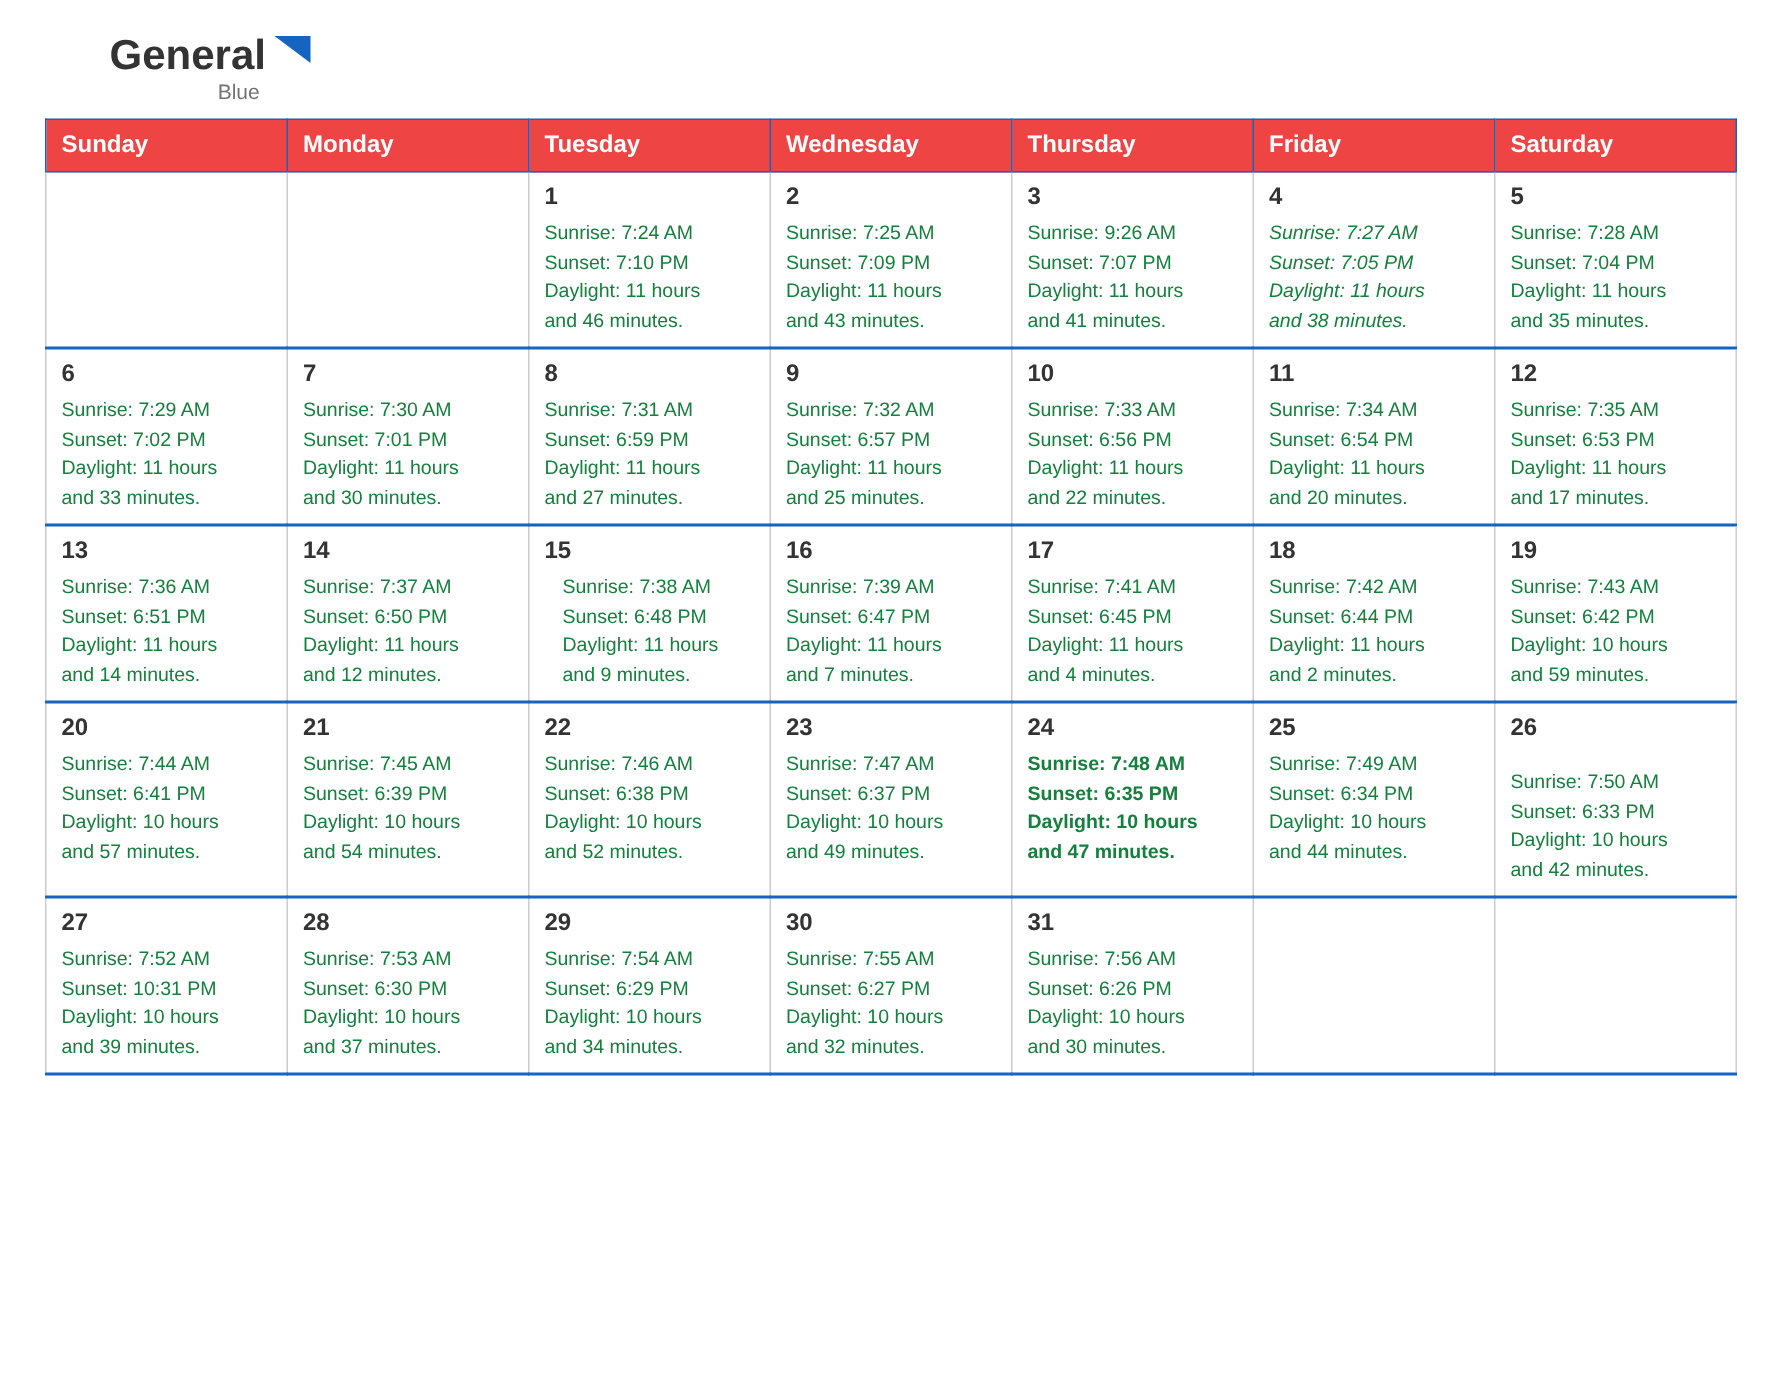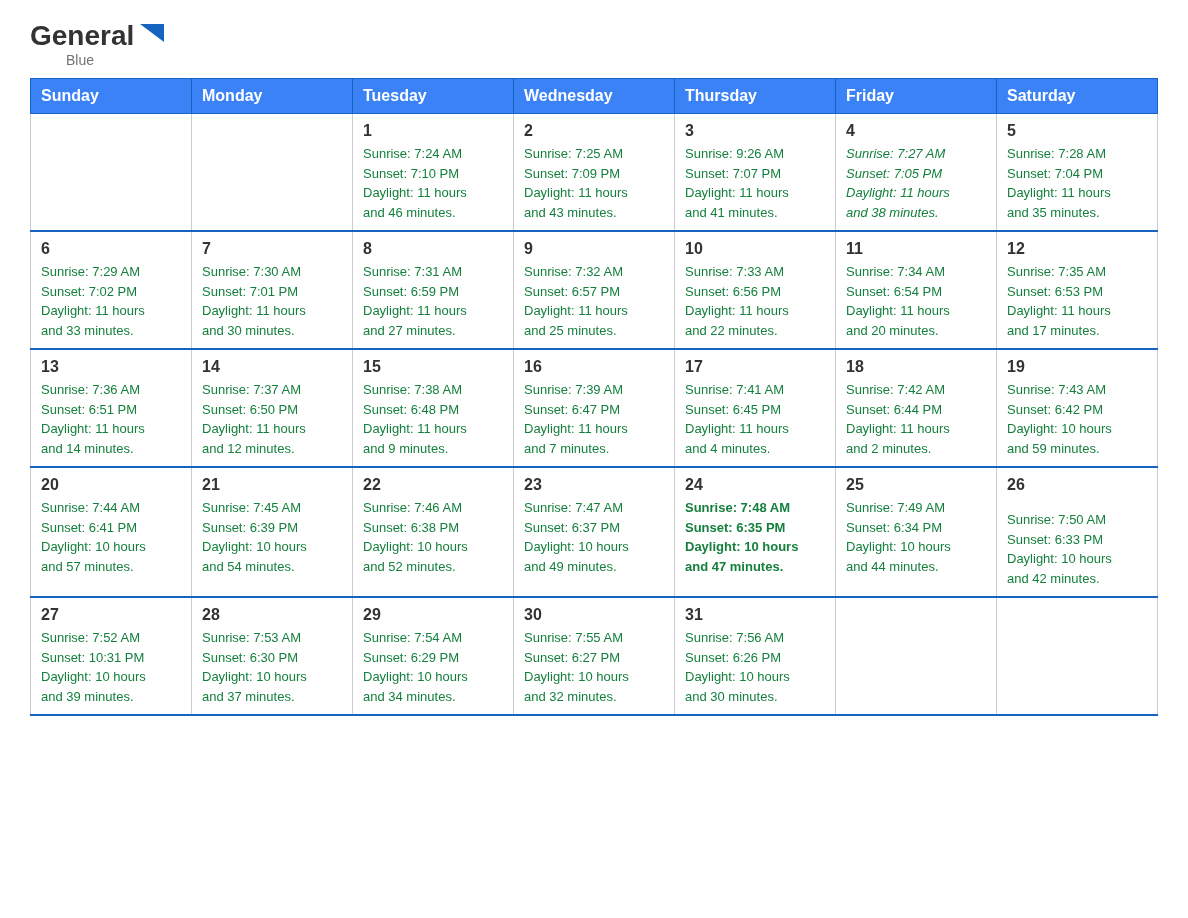--- a/index.html
+++ b/index.html
@@ -12,21 +12,22 @@
     }
     .header {
       display: flex;
       justify-content: space-between;
       align-items: flex-start;
       margin-bottom: 10px;
     }
     .logo {
       display: flex;
       flex-direction: column;
-      align-items: flex-start;
+      align-items: center;
+      margin-left: 43px;
     }
     .logo-text {
       font-size: 28px;
       font-weight: bold;
       color: #333;
       line-height: 1;
     }
     .logo-blue {
       color: #737373;
       font-size: 14px;
@@ -46,21 +47,21 @@
       font-size: 20px;
       color: #333;
       margin-top: 4px;
     }
     table {
       width: 100%;
       border-collapse: collapse;
       margin-top: 10px;
     }
     thead tr {
-      background-color: #3b82f6;
+      background-color: #ef4444;
     }
     thead th {
       color: #fff;
       font-size: 16px;
       font-weight: bold;
       padding: 8px 10px;
       text-align: left;
       border: 1px solid #1565c0;
     }
     tbody td {
@@ -225,21 +226,21 @@
         </td>
         <td>
           <span class="day-num">14</span>
           <div class="day-info" style="white-space: pre-line;">Sunrise: 7:37 AM
 Sunset: 6:50 PM
 Daylight: 11 hours
 and 12 minutes.</div>
         </td>
         <td>
           <span class="day-num">15</span>
-          <div class="day-info" style="white-space: pre-line;">Sunrise: 7:38 AM
+          <div class="day-info" style="white-space: pre-line; margin-left: 12px;">Sunrise: 7:38 AM
 Sunset: 6:48 PM
 Daylight: 11 hours
 and 9 minutes.</div>
         </td>
         <td>
           <span class="day-num">16</span>
           <div class="day-info" style="white-space: pre-line;">Sunrise: 7:39 AM
 Sunset: 6:47 PM
 Daylight: 11 hours
 and 7 minutes.</div>

